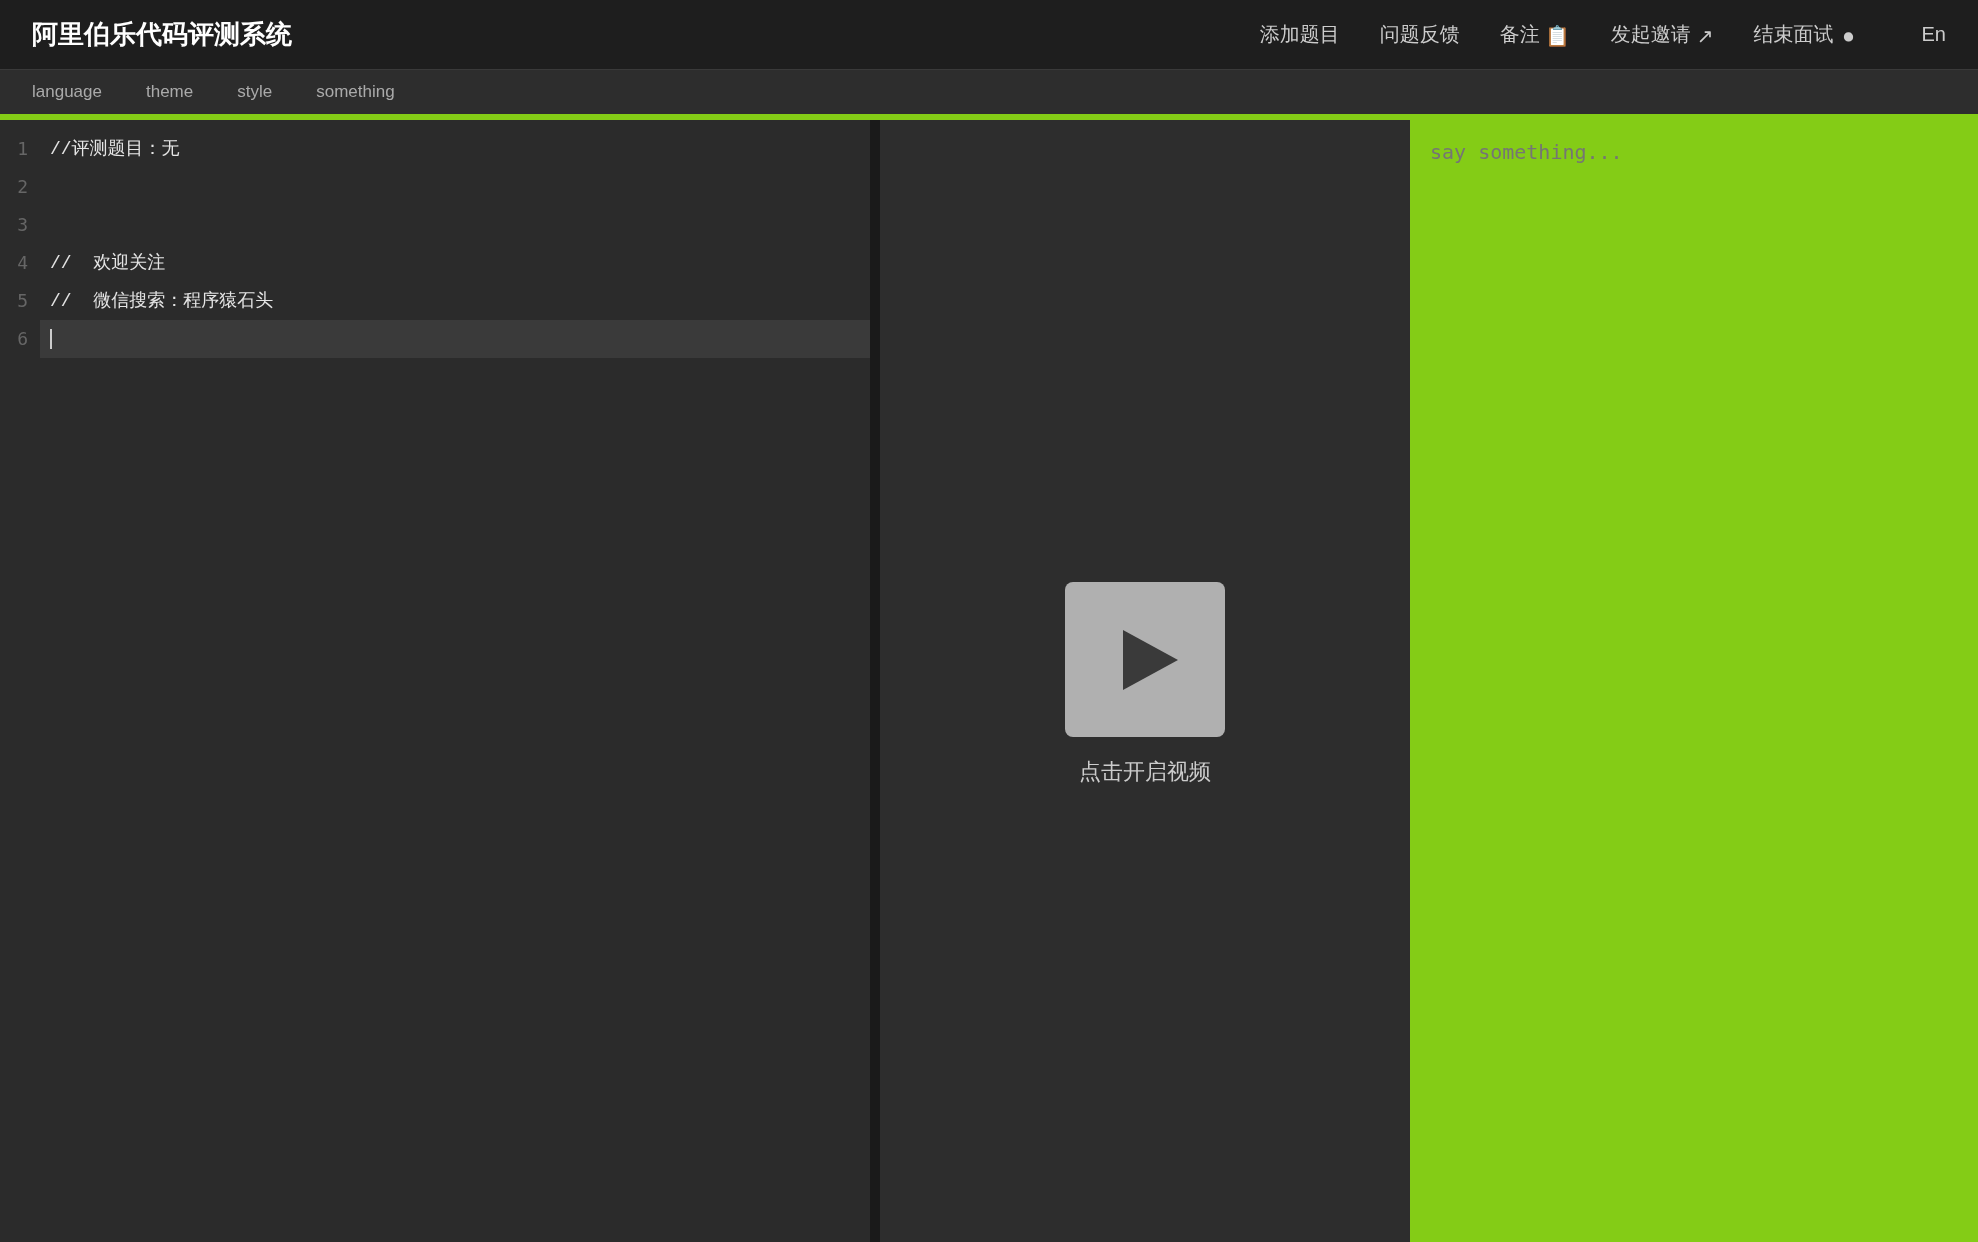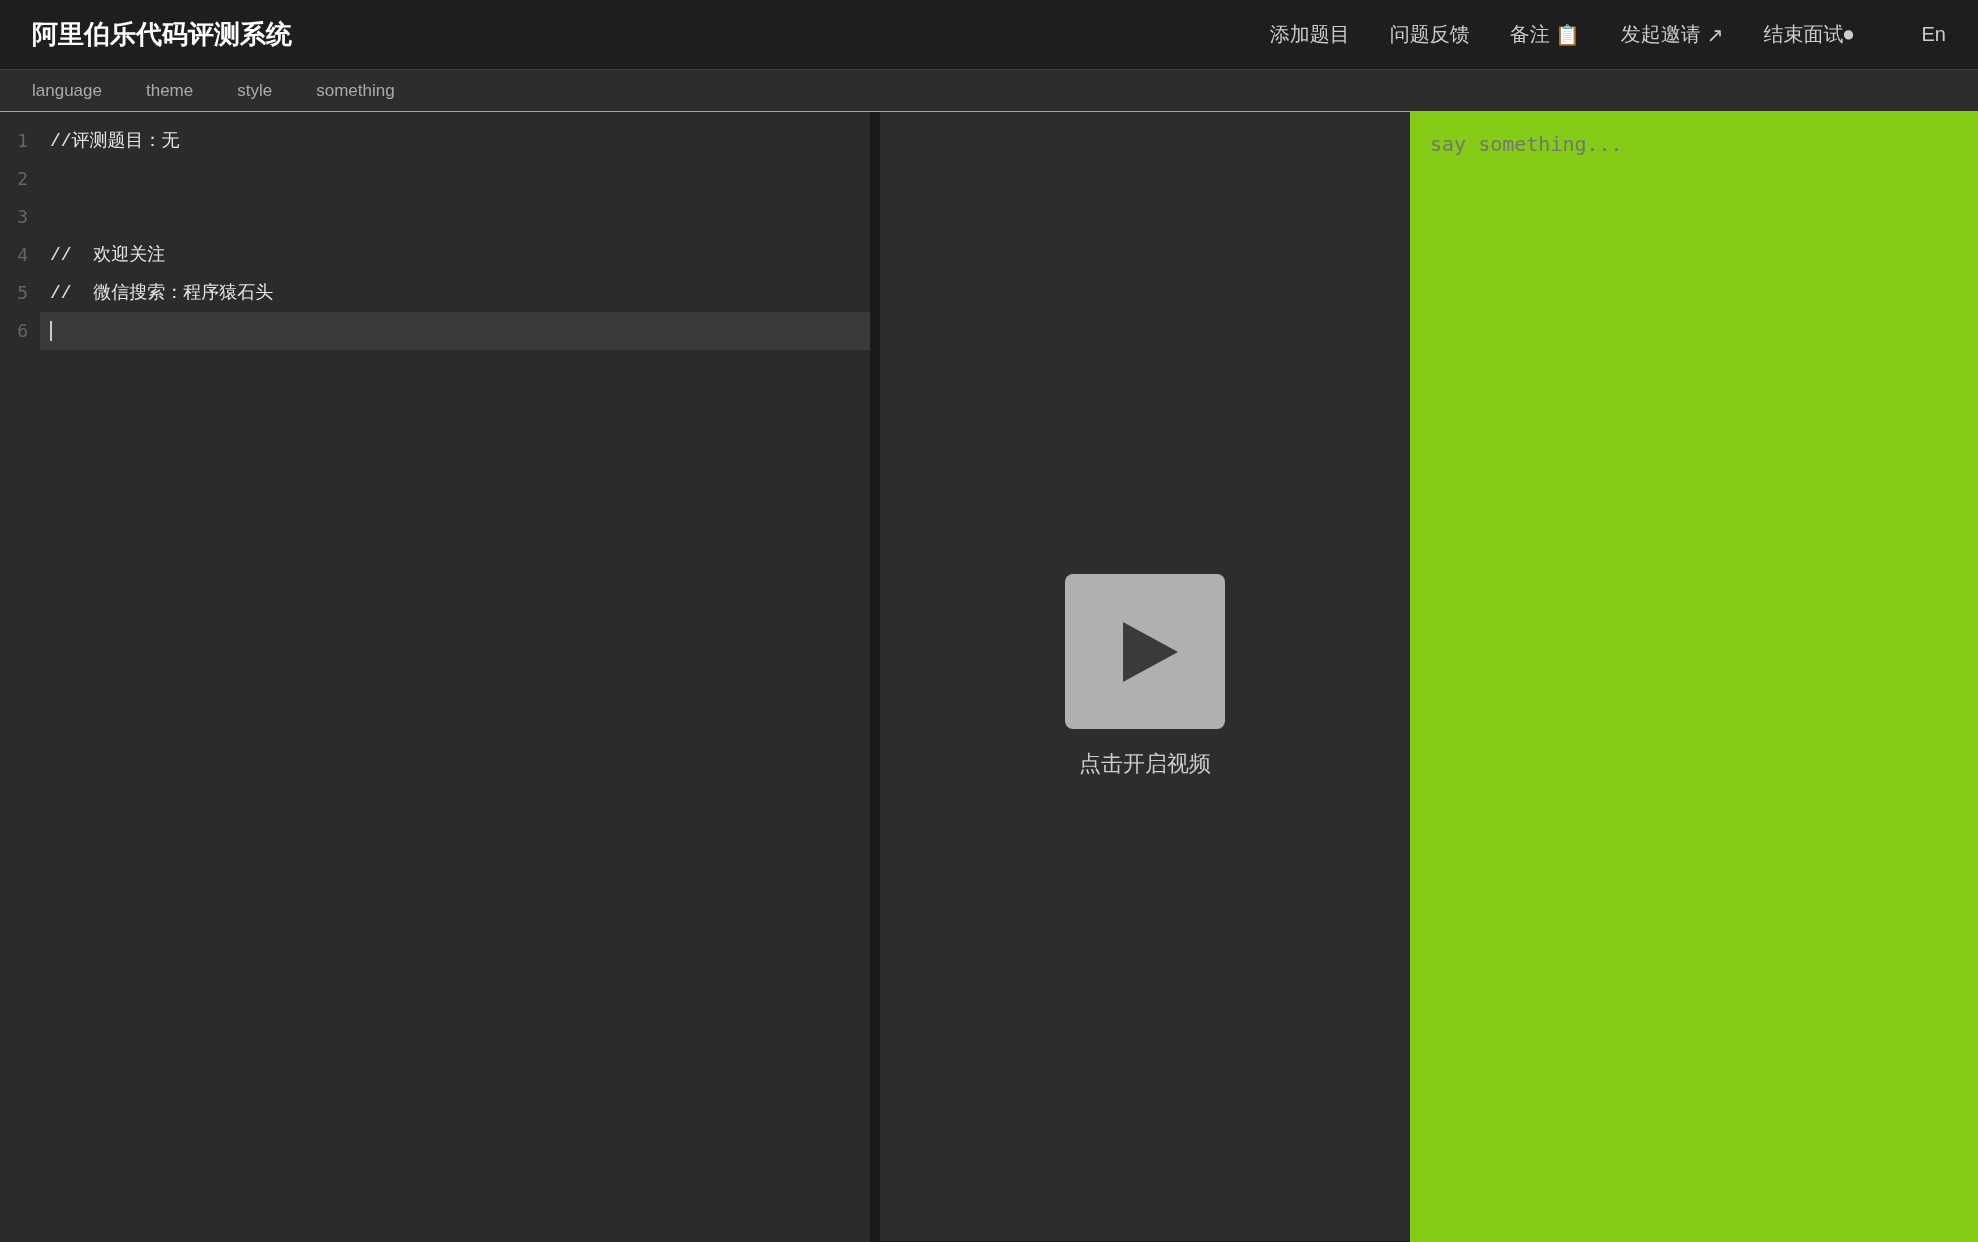--- a/index.html
+++ b/index.html
@@ -38,49 +38,49 @@
       display: flex;
       align-items: center;
       gap: 40px;
     }
 
     .nav-btn {
       color: #cccccc;
       font-size: 20px;
       cursor: pointer;
       display: flex;
-      align-items: center;
+      align-items: flex-end;
       gap: 6px;
       white-space: nowrap;
       background: none;
       border: none;
       padding: 0;
     }
 
     .nav-btn-end {
       color: #cccccc;
       font-size: 20px;
       display: flex;
-      gap: 0;
+      gap: 10px;
     }
 
     .lang-btn {
       color: #cccccc;
       font-size: 20px;
       margin-left: 28px;
     }
 
     
     .sub-nav {
       display: flex;
       align-items: center;
       background: #2d2d2d;
-      height: 42px;
+      height: 50px;
       padding: 0 10px;
-      border-bottom: 1px solid #84cc16;
+      border-bottom: 6px solid #84cc16;
       gap: 0;
     }
 
     .sub-nav-item {
       color: #aaaaaa;
       font-size: 17px;
       padding: 0 22px;
       height: 100%;
       display: flex;
       align-items: center;

